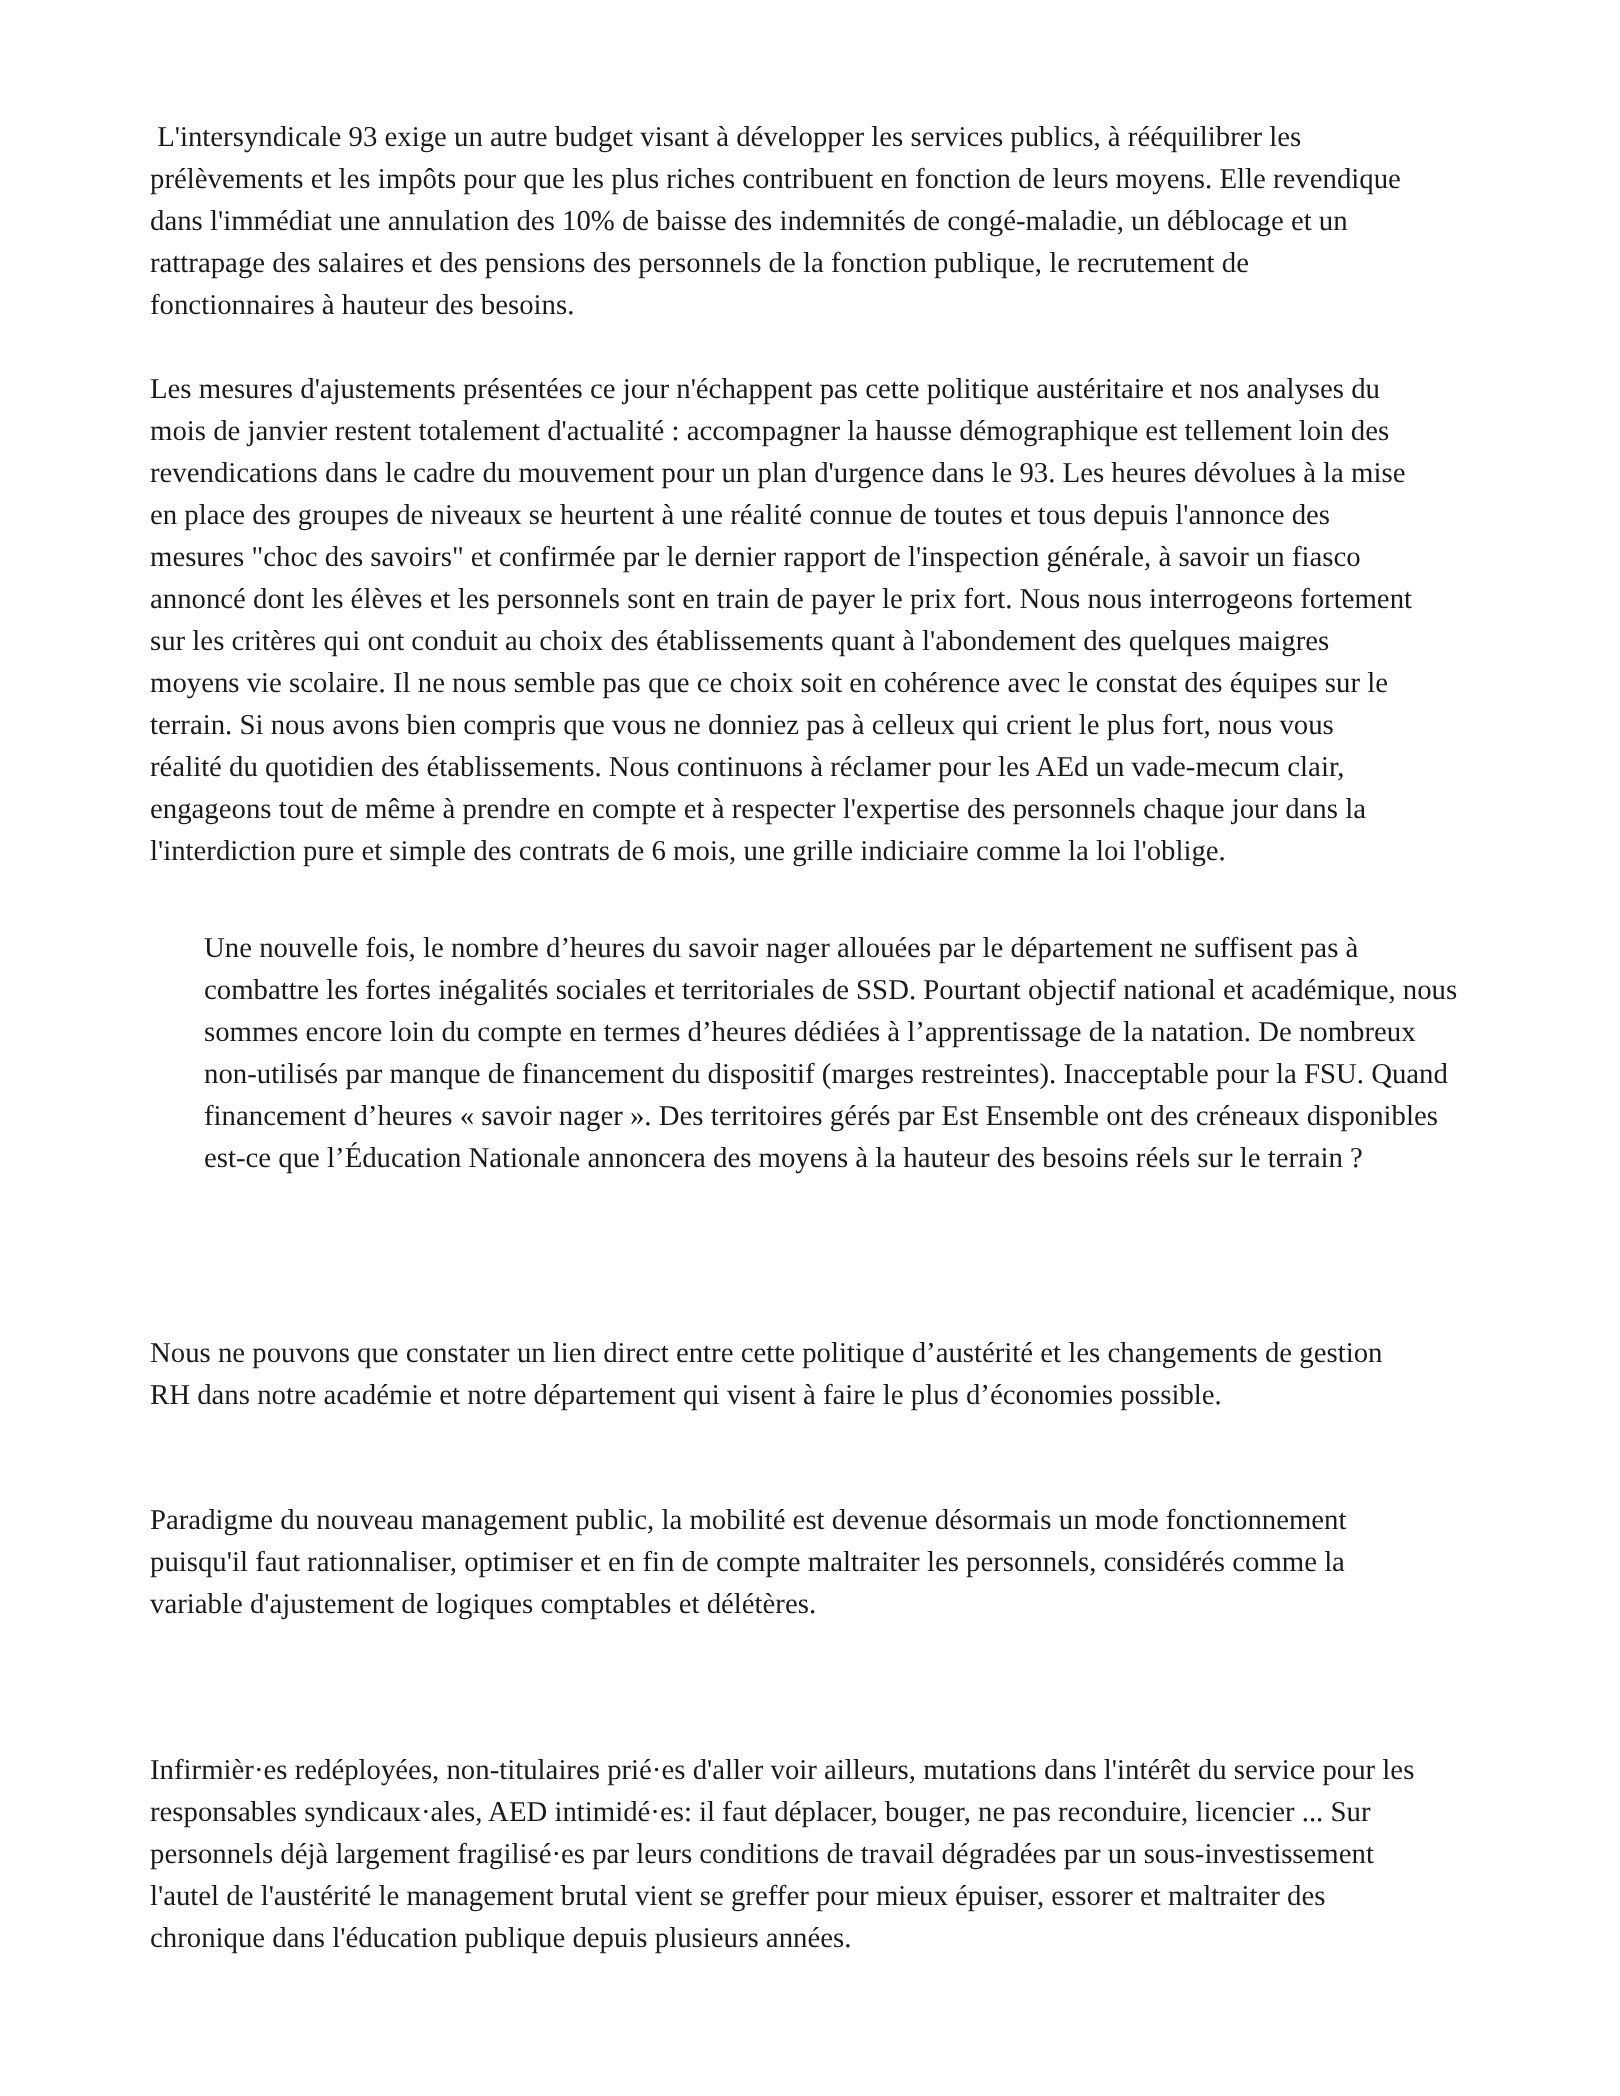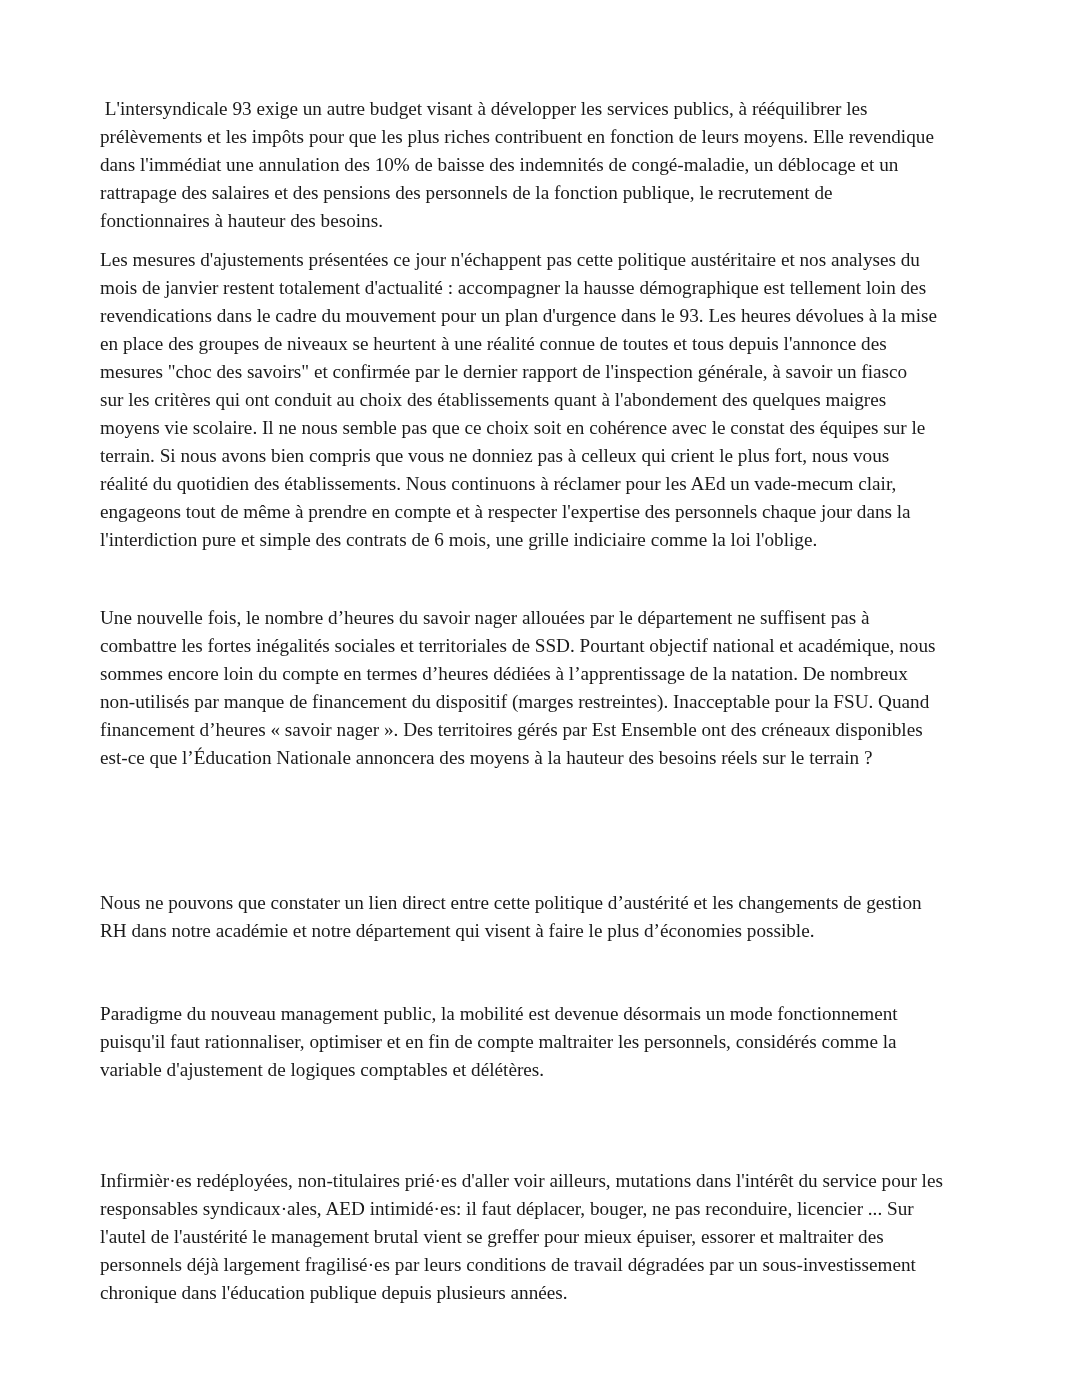--- a/index.html
+++ b/index.html
@@ -32,43 +32,44 @@
     .line {
       display: block;
       height: 28px;
     }
   </style>
 </head>
 <body>
 
 <div class="page">
 
-  <div class="para" style="top:17px;">
+  <div class="para" style="top:0px;">
     <span class="line" style="white-space:pre;"> L'intersyndicale 93 exige un autre budget visant à développer les services publics, à rééquilibrer les</span>
     <span class="line">prélèvements et les impôts pour que les plus riches contribuent en fonction de leurs moyens. Elle revendique</span>
     <span class="line">dans l'immédiat une annulation des 10% de baisse des indemnités de congé-maladie, un déblocage et un</span>
     <span class="line">rattrapage des salaires et des pensions des personnels de la fonction publique, le recrutement de</span>
     <span class="line">fonctionnaires à hauteur des besoins.</span>
   </div>
 
   <div class="para" style="top:168px;">
     <span class="line">Les mesures d'ajustements présentées ce jour n'échappent pas cette politique austéritaire et nos analyses du</span>
     <span class="line">mois de janvier restent totalement d'actualité : accompagner la hausse démographique est tellement loin des</span>
     <span class="line">revendications dans le cadre du mouvement pour un plan d'urgence dans le 93. Les heures dévolues à la mise</span>
     <span class="line">en place des groupes de niveaux se heurtent à une réalité connue de toutes et tous depuis l'annonce des</span>
     <span class="line">mesures "choc des savoirs" et confirmée par le dernier rapport de l'inspection générale, à savoir un fiasco</span>
+    <span class="line">annoncé dont les élèves et les personnels sont en train de payer le prix fort. Nous nous interrogeons fortement</span>
     <span class="line">sur les critères qui ont conduit au choix des établissements quant à l'abondement des quelques maigres</span>
     <span class="line">moyens vie scolaire. Il ne nous semble pas que ce choix soit en cohérence avec le constat des équipes sur le</span>
     <span class="line">terrain. Si nous avons bien compris que vous ne donniez pas à celleux qui crient le plus fort, nous vous</span>
     <span class="line">réalité du quotidien des établissements. Nous continuons à réclamer pour les AEd un vade-mecum clair,</span>
     <span class="line">engageons tout de même à prendre en compte et à respecter l'expertise des personnels chaque jour dans la</span>
     <span class="line">l'interdiction pure et simple des contrats de 6 mois, une grille indiciaire comme la loi l'oblige.</span>
   </div>
 
-  <div class="para" style="top:526px;">
+  <div class="para" style="top:541px;margin-left:36px;">
     <span class="line">Une nouvelle fois, le nombre d’heures du savoir nager allouées par le département ne suffisent pas à</span>
     <span class="line">combattre les fortes inégalités sociales et territoriales de SSD. Pourtant objectif national et académique, nous</span>
     <span class="line">sommes encore loin du compte en termes d’heures dédiées à l’apprentissage de la natation. De nombreux</span>
     <span class="line">non-utilisés par manque de financement du dispositif (marges restreintes). Inacceptable pour la FSU. Quand</span>
     <span class="line">financement d’heures « savoir nager ». Des territoires gérés par Est Ensemble ont des créneaux disponibles</span>
     <span class="line">est-ce que l’Éducation Nationale annoncera des moyens à la hauteur des besoins réels sur le terrain ?</span>
   </div>
 
   <div class="para" style="top:811px;">
     <span class="line">Nous ne pouvons que constater un lien direct entre cette politique d’austérité et les changements de gestion</span>
@@ -77,18 +78,18 @@
 
   <div class="para" style="top:922px;">
     <span class="line">Paradigme du nouveau management public, la mobilité est devenue désormais un mode fonctionnement</span>
     <span class="line">puisqu'il faut rationnaliser, optimiser et en fin de compte maltraiter les personnels, considérés comme la</span>
     <span class="line">variable d'ajustement de logiques comptables et délétères.</span>
   </div>
 
   <div class="para" style="top:1089px;">
     <span class="line">Infirmièr·es redéployées, non-titulaires prié·es d'aller voir ailleurs, mutations dans l'intérêt du service pour les</span>
     <span class="line">responsables syndicaux·ales, AED intimidé·es: il faut déplacer, bouger, ne pas reconduire, licencier ... Sur</span>
+    <span class="line">personnels déjà largement fragilisé·es par leurs conditions de travail dégradées par un sous-investissement</span>
     <span class="line">l'autel de l'austérité le management brutal vient se greffer pour mieux épuiser, essorer et maltraiter des</span>
-    <span class="line">personnels déjà largement fragilisé·es par leurs conditions de travail dégradées par un sous-investissement</span>
     <span class="line">chronique dans l'éducation publique depuis plusieurs années.</span>
   </div>
 
 </div>
 
 </body></html>

